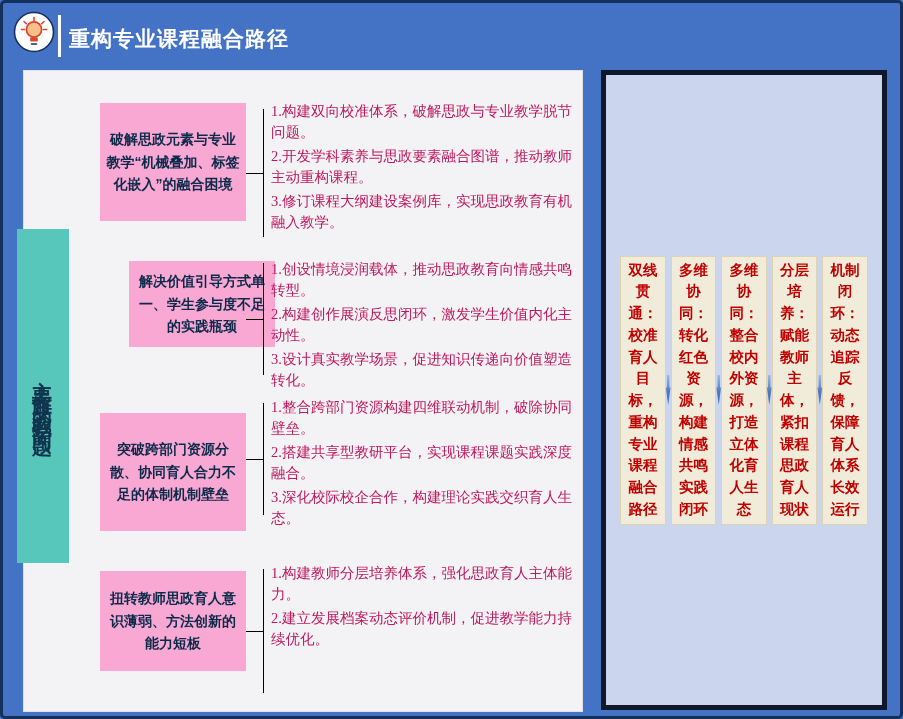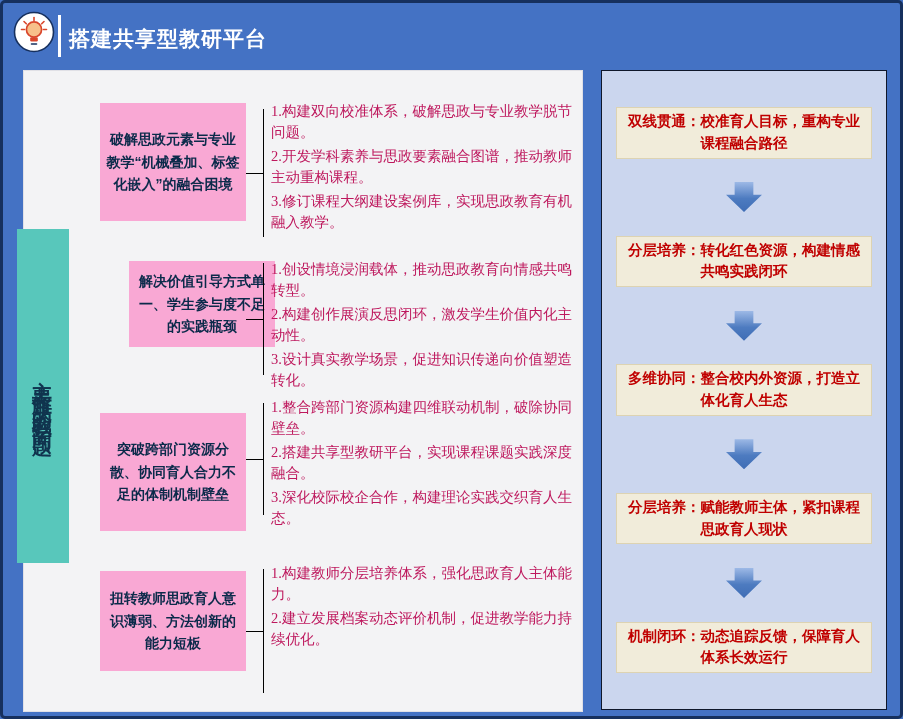--- a/index.html
+++ b/index.html
@@ -57,22 +57,22 @@
     font-size:14.5px;color:#be185d;line-height:1.45;
   }
   .measures p{margin:0 0 3px 0;}
   .m1{top:30px;}
   .m2{top:188px;}
   .m3{top:326px;}
   .m4{top:492px;}
   
   .flow-panel{
     position:absolute;left:598px;top:67px;width:286px;height:640px;
-    background:#CBD6EE;border:1px solid #0f172a;
-    display:flex;flex-direction:column;align-items:center;justify-content:space-between;
+    background:#CBD6EE;border:5px solid #0f172a;
+    display:flex;flex-direction:row;align-items:center;justify-content:space-between;
     padding:36px 14px;box-sizing:border-box;
   }
   .step{
     width:256px;min-height:48px;
     background:#F1ECDA;border:1px solid #DDD3B2;
     display:flex;align-items:center;justify-content:center;text-align:center;
     font-family:"Liberation Serif", serif;
     font-size:14.5px;font-weight:bold;color:#C00000;line-height:1.5;
     padding:3px 6px;box-sizing:border-box;
   }
@@ -94,21 +94,21 @@
       <line x1="31" y1="10.5" x2="28.7" y2="12.8"></line>
       <line x1="8.5" y1="18.5" x2="11.5" y2="18.5"></line>
       <line x1="30.5" y1="18.5" x2="33.5" y2="18.5"></line>
     </g>
     <circle cx="21" cy="18.5" r="7.6" fill="#F7C08A" stroke="#D9462B" stroke-width="1.7"></circle>
     <rect x="17.2" y="26.2" width="7.6" height="4.2" rx="1.2" fill="#D9462B"></rect>
     <line x1="18.5" y1="33" x2="23.5" y2="33" stroke="#16305E" stroke-width="1.6" stroke-linecap="round"></line>
   </svg>
 </div>
 <div class="header-divider"></div>
-<div class="page-title">搭建共享型教研平台</div>
+<div class="page-title">重构专业课程融合路径</div>
 
 <div class="main-panel">
   <div class="vertical-bar">主要解决的教学问题</div>
 
   <div class="problem-box p1">破解思政元素与专业教学“机械叠加、标签化嵌入”的融合困境</div>
   <div class="conn c1"></div>
   <div class="measures m1">
     <p>1.构建双向校准体系，破解思政与专业教学脱节问题。</p>
     <p>2.开发学科素养与思政要素融合图谱，推动教师主动重构课程。</p>
     <p>3.修订课程大纲建设案例库，实现思政教育有机融入教学。</p>
@@ -134,20 +134,20 @@
   <div class="conn c4"></div>
   <div class="measures m4">
     <p>1.构建教师分层培养体系，强化思政育人主体能力。</p>
     <p>2.建立发展档案动态评价机制，促进教学能力持续优化。</p>
   </div>
 </div>
 
 <div class="flow-panel">
   <div class="step">双线贯通：校准育人目标，重构专业课程融合路径</div>
   <div class="arrow"></div>
-  <div class="step">分层培养：转化红色资源，构建情感共鸣实践闭环</div>
+  <div class="step">多维协同：转化红色资源，构建情感共鸣实践闭环</div>
   <div class="arrow"></div>
   <div class="step">多维协同：整合校内外资源，打造立体化育人生态</div>
   <div class="arrow"></div>
   <div class="step">分层培养：赋能教师主体，紧扣课程思政育人现状</div>
   <div class="arrow"></div>
   <div class="step">机制闭环：动态追踪反馈，保障育人体系长效运行</div>
 </div>
 
 </body></html>

